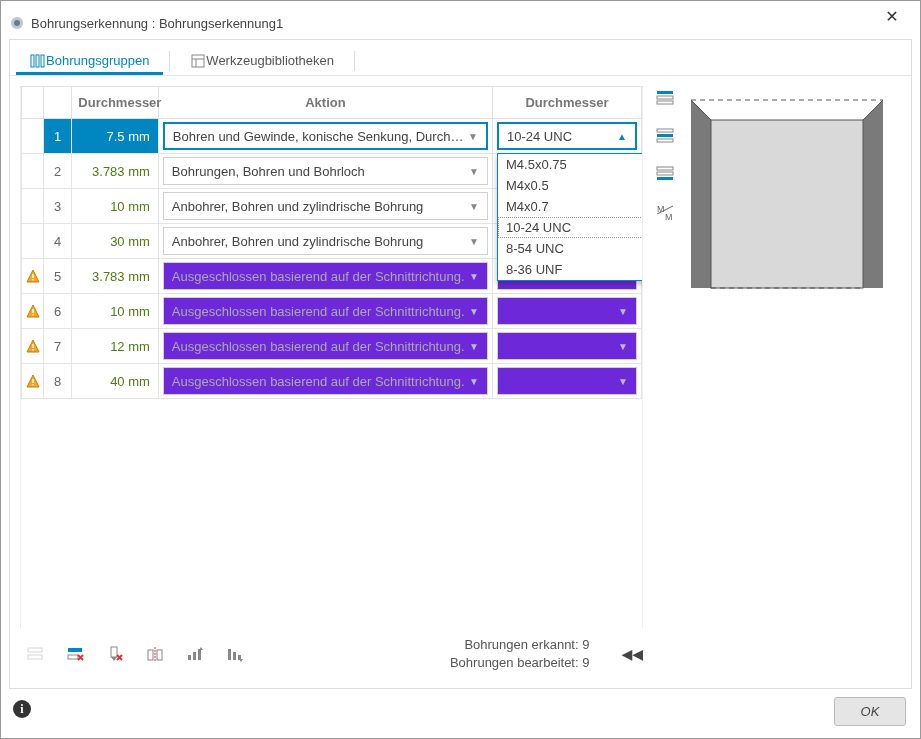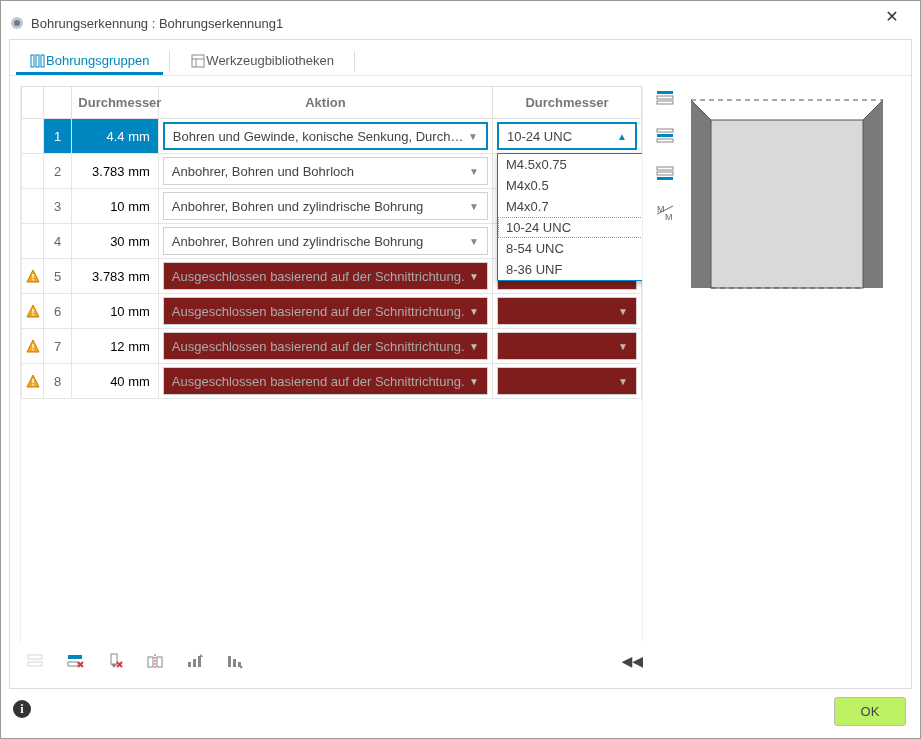--- a/index.html
+++ b/index.html
@@ -142,21 +142,21 @@
     vertical-align: middle;
     background: #fff;
   }
   .col-warn  { width: 22px; }
   .col-num   { width: 28px; }
   .col-diam  { width: 86px; }
   .col-act   { width: 332px; }
   .col-thread{ width: 148px; }
 
   .cell-num  { text-align: center; color: #666; }
-  .cell-diam { text-align: right; padding-right: 8px !important; color: #000000; }
+  .cell-diam { text-align: right; padding-right: 8px !important; color: #4d7c0f; }
   
   .row-selected .cell-num,
   .row-selected .cell-diam { background: #0087c1; color: #fff; }
   .row-selected td.cell-action,
   .row-selected td.cell-thread { background: #fff; }
   .row-selected .selectbox { border: 2px solid #0087c1; }
   .row-selected .selectbox.thread { border: 2px solid #0087c1; }
 
   .selectbox {
     margin: 3px 4px;
@@ -174,21 +174,21 @@
     overflow: hidden;
     text-overflow: ellipsis;
     color: #444;
   }
   .selectbox .sb-caret {
     width: 14px;
     color: #888;
     font-size: 10px;
     text-align: center;
   }
-  .selectbox.disabled { background: #7f1d1d; }
+  .selectbox.disabled { background: #6d28d9; }
   .selectbox.disabled .sb-text { color: #aaa; }
   .selectbox.disabled .sb-caret { color: #bbb; }
   .selectbox.open .sb-caret { color: #0087c1; }
 
   .warn-icon {
     display: block;
     margin: 0 auto;
   }
 
   
@@ -257,24 +257,25 @@
     right: 14px;
     bottom: 12px;
     display: flex;
     gap: 10px;
   }
   .btn {
     min-width: 72px;
     padding: 6px 16px;
     border: 1px solid #bbb;
     border-radius: 3px;
-    background: #bef264;
+    background: #e5e5e5;
     color: #444;
     cursor: pointer;
     text-align: center;
+    font-style: italic;
   }
 </style>
 </head>
 <body>
 
 <div class="titlebar">
   <span class="app-icon">
     <svg width="16" height="16" viewBox="0 0 16 16">
         <circle cx="8" cy="8" r="6" fill="#c0c7d0"></circle>
         <circle cx="8" cy="8" r="3" fill="#6b7b8c"></circle>
@@ -329,21 +330,21 @@
               <th></th>
               <th>Durchmesser</th>
               <th>Aktion</th>
               <th>Durchmesser</th>
             </tr>
           </thead>
           <tbody id="rows-body">
               <tr class="row-selected">
                 <td></td>
                 <td class="cell-num">1</td>
-                <td class="cell-diam">4.4 mm</td>
+                <td class="cell-diam">7.5 mm</td>
                 <td class="cell-action">
                   <div class="selectbox">
                     <span class="sb-text">Bohren und Gewinde, konische Senkung, Durchgangsbohrung</span>
                     <span class="sb-caret">▼</span>
                   </div>
                 </td>
                 <td class="cell-thread" style="position: relative;">
                   <div class="selectbox thread open">
                     <span class="sb-text">10-24 UNC</span>
                     <span class="sb-caret">▲</span>
@@ -357,21 +358,21 @@
                     <div class="opt">8-36 UNF</div>
                   </div>
                 </td>
               </tr>
               <tr>
                 <td></td>
                 <td class="cell-num">2</td>
                 <td class="cell-diam">3.783 mm</td>
                 <td class="cell-action">
                   <div class="selectbox">
-                    <span class="sb-text">Anbohrer, Bohren und Bohrloch</span>
+                    <span class="sb-text">Bohrungen, Bohren und Bohrloch</span>
                     <span class="sb-caret">▼</span>
                   </div>
                 </td>
                 <td class="cell-thread" style="position: relative;">
                   <div class="selectbox thread">
                     <span class="sb-text"></span>
                     <span class="sb-caret">▼</span>
                   </div>
                 </td>
               </tr>
@@ -549,20 +550,24 @@
         </span>
         <span class="bicon">
           <svg width="18" height="18" viewBox="0 0 18 18">
               <rect x="2" y="4" width="3" height="11" fill="#888"></rect>
               <rect x="7" y="7" width="3" height="8" fill="#888"></rect>
               <rect x="12" y="10" width="3" height="5" fill="#888"></rect>
               <polygon points="15,17 17,14 13,14" fill="#888"></polygon>
             </svg>
         </span>
         <span class="spacer"></span>
+        <div class="stats">
+          <div><span>Bohrungen erkannt:</span> <span>9</span></div>
+          <div><span>Bohrungen bearbeitet:</span> <span>9</span></div>
+        </div>
         <span class="rewind">◀◀</span>
       </div>
     </div>
 
     <div class="sidetools">
       <span class="tool-icon">
         <svg width="20" height="20" viewBox="0 0 20 20">
             <rect x="2" y="3" width="16" height="3" fill="#0087c1"></rect>
             <rect x="2" y="8" width="16" height="3" fill="none" stroke="#888"></rect>
             <rect x="2" y="13" width="16" height="3" fill="none" stroke="#888"></rect>

